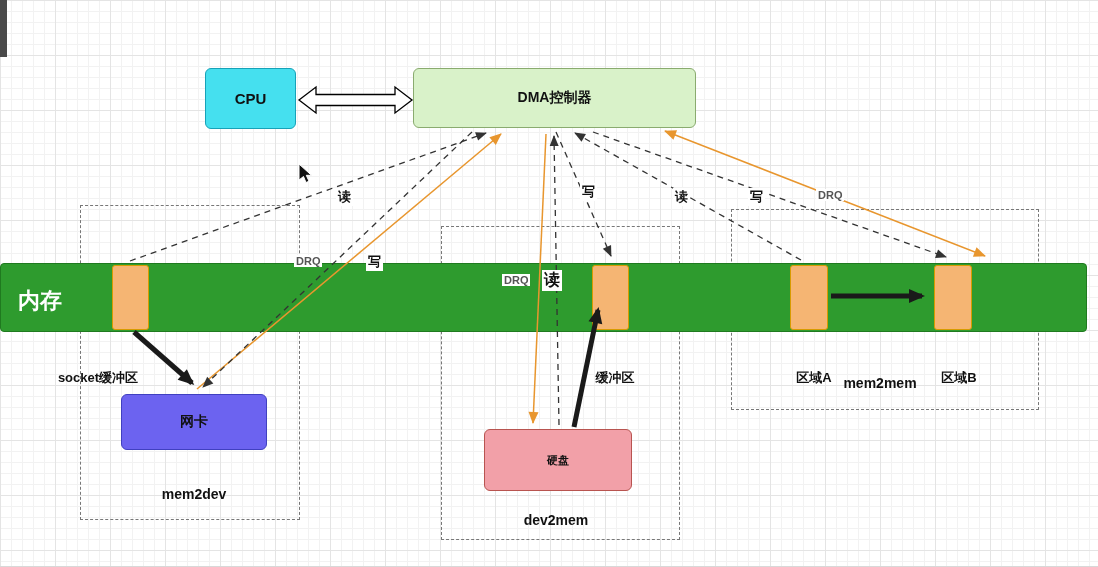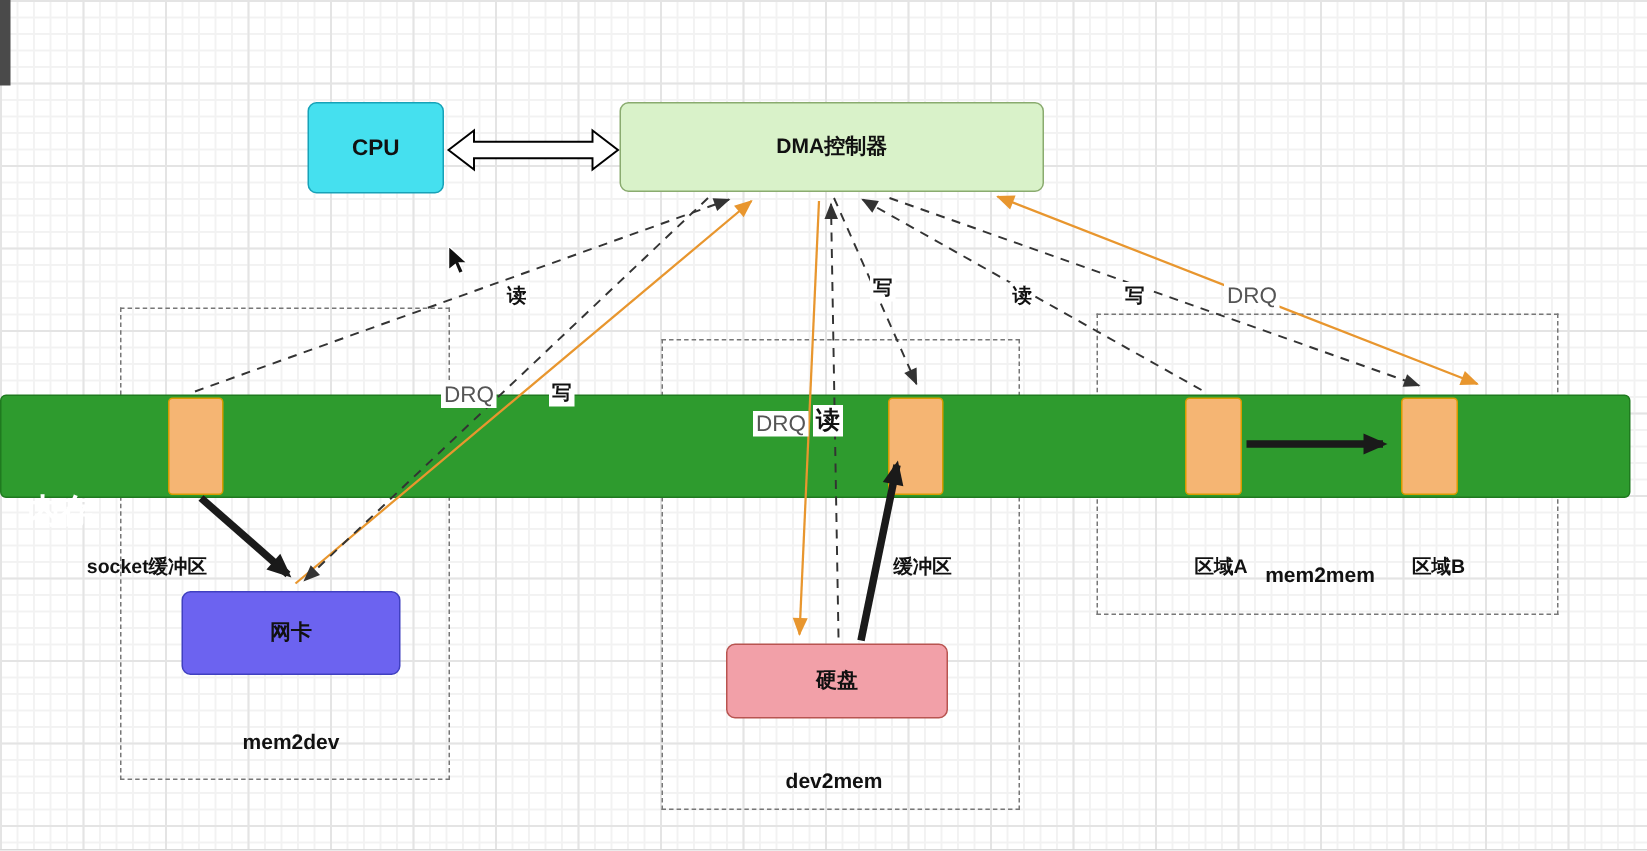--- a/index.html
+++ b/index.html
@@ -31,29 +31,29 @@
     letter-spacing: 0.5px; white-space: nowrap;
   }
 
   .node {
     position: absolute; display: flex; align-items: center; justify-content: center;
     font-weight: bold; color: #111; border-radius: 6px;
   }
   .node-cpu   { left: 205px; top: 68px;  width: 91px;  height: 61px; background: #45e0ef; border: 1px solid #17a2b8; font-size: 15px; }
   .node-dma   { left: 413px; top: 68px;  width: 283px; height: 60px; background: #d9f2c9; border: 1px solid #8aab6f; font-size: 14px; }
   .node-nic   { left: 121px; top: 394px; width: 146px; height: 56px; background: #6c63f0; border: 1px solid #4040c0; font-size: 14px; align-items: center; }
-  .node-disk  { left: 484px; top: 429px; width: 148px; height: 50px; background: #f2a0a8; border: 1px solid #b85450; font-size: 14px; }
+  .node-disk  { left: 484px; top: 429px; width: 148px; height: 62px; background: #f2a0a8; border: 1px solid #b85450; font-size: 11px; }
 
   .memory-bar {
     position: absolute; left: 0; top: 263px; width: 1087px; height: 69px;
     background: #2e9b2e; border: 1px solid #1f7a1f; border-radius: 4px;
   }
   .memory-label {
     position: absolute; left: 18px; top: 286px;
-    color: #ffffff; font-weight: bold; font-size: 22px; margin-top: 40px;
+    color: #ffffff; font-weight: bold; font-size: 22px;
   }
 
   .mem-block {
     position: absolute; top: 265px; height: 65px;
     background: #f5b573; border: 1px solid #d79b00; border-radius: 3px;
   }
   .mem-block-1 { left: 112px; width: 37px; }
   .mem-block-2 { left: 592px; width: 37px; }
   .mem-block-3 { left: 790px; width: 38px; }
   .mem-block-4 { left: 934px; width: 38px; }
@@ -78,21 +78,21 @@
     position: absolute; text-align: center; font-weight: bold; font-size: 14px; color: #111;
   }
   .group-label-mem2dev { left: 129px; top: 486px; width: 130px; }
   .group-label-dev2mem { left: 491px; top: 512px; width: 130px; }
   .group-label-mem2mem { left: 815px; top: 375px; width: 130px; }
 
   .edge-label {
     position: absolute; background: #ffffff; padding: 0 2px;
     font-weight: bold; font-size: 13px; color: #111; white-space: nowrap;
   }
-  .edge-label.drq { font-weight: normal; font-size: 15px; color: #555; }
+  .edge-label.drq { font-weight: bold; font-size: 11px; color: #555; }
   .edge-label.big { font-size: 16px; }
 
   .lbl-read1  { left: 336px; top: 188px; }
   .lbl-write1 { left: 366px; top: 253px; }
   .lbl-drq1   { left: 294px; top: 255px; }
   .lbl-write2 { left: 580px; top: 183px; }
   .lbl-read2  { left: 673px; top: 188px; }
   .lbl-write3 { left: 748px; top: 188px; }
   .lbl-drq2   { left: 816px; top: 189px; }
   .lbl-drq3   { left: 502px; top: 274px; }

